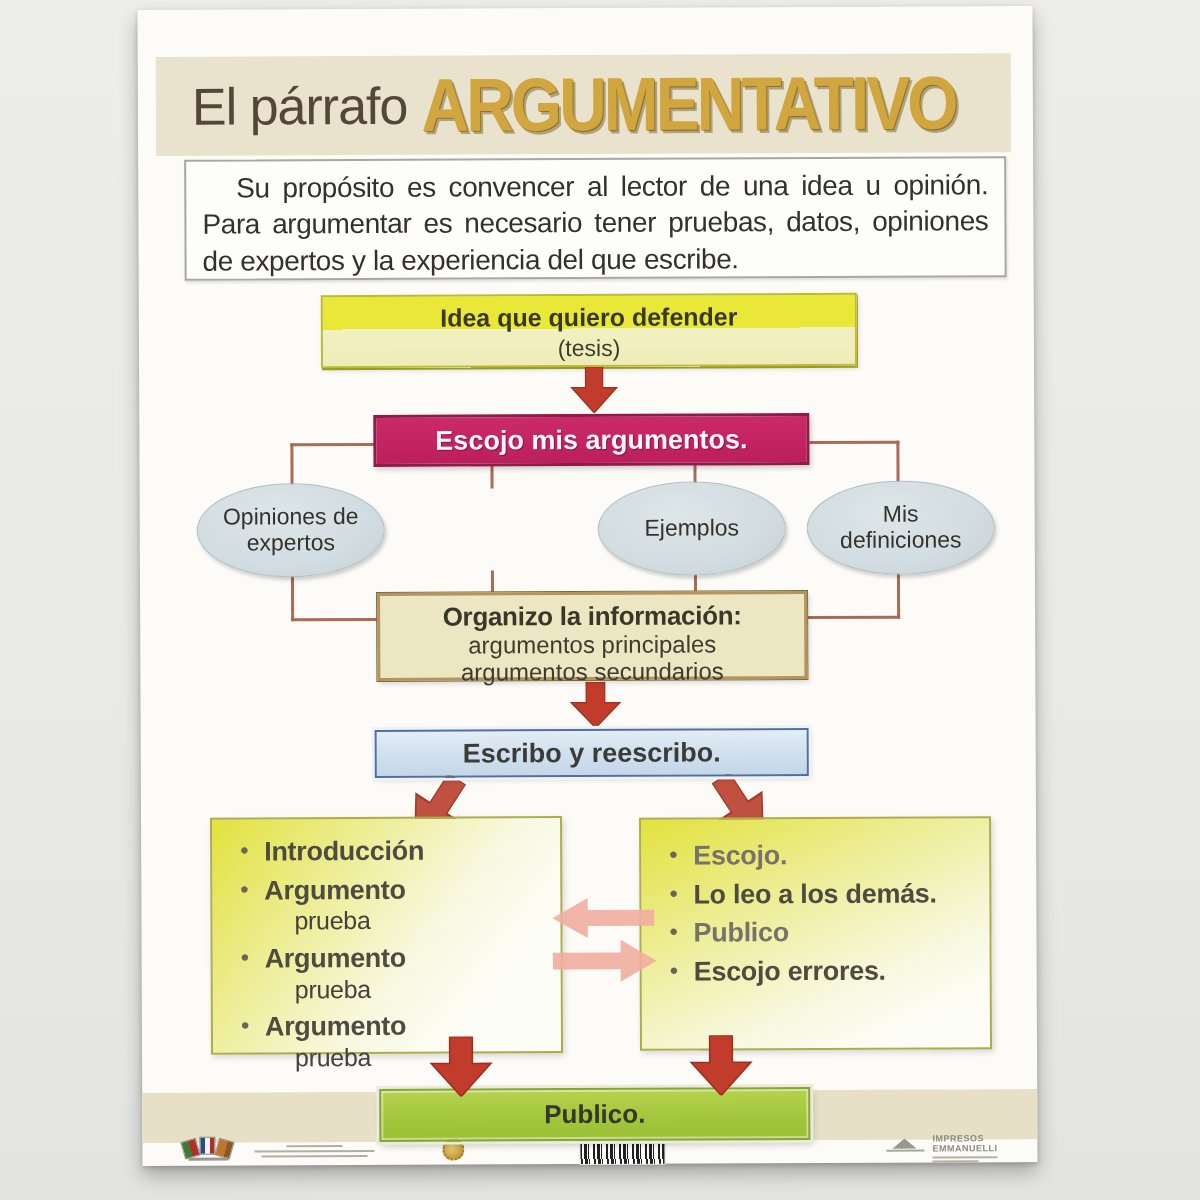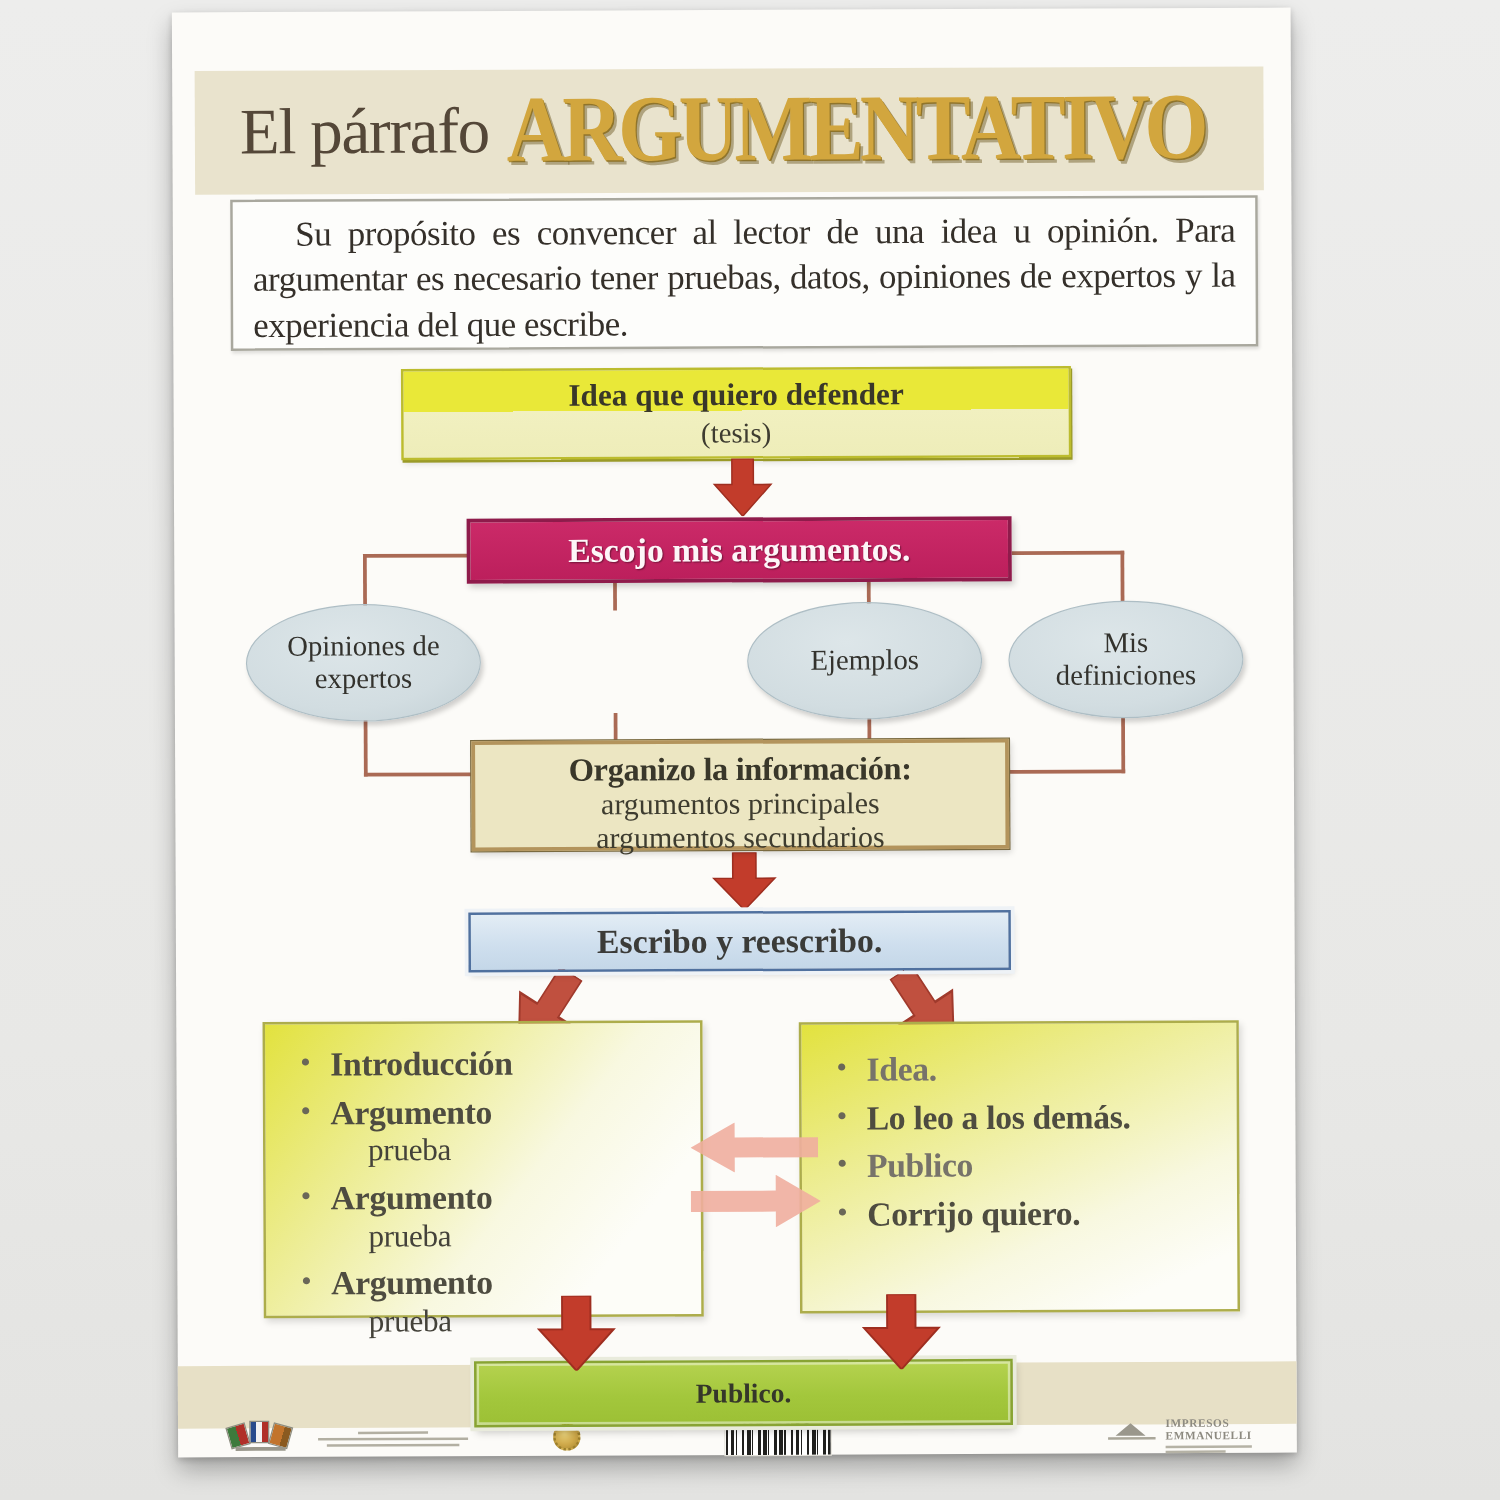--- a/index.html
+++ b/index.html
@@ -3,21 +3,21 @@
 <meta charset="utf-8">
 <style>
   html,body{margin:0;padding:0;}
   body{
     width:1200px;height:1200px;
     background:linear-gradient(180deg,#ededec 0%,#e8e8e6 70%,#e3e3e1 100%);
     font-family:"Liberation Sans","DejaVu Sans",sans-serif;
     overflow:hidden;
   }
   .abs{position:absolute;}
-  #stage{position:relative;width:1200px;height:1200px;font-family:Liberation Serif, serif;}
+  #stage{position:relative;width:1200px;height:1200px;}
 
   
   .poster{
     left:140px;top:8px;width:895px;height:1156px;
     background:#fcfbf8;
     box-shadow:0 10px 20px rgba(0,0,0,.28), 0 2px 5px rgba(0,0,0,.18);
     transform:rotate(-0.25deg);
   }
 
   
@@ -123,21 +123,21 @@
 
   
   .cream-band{left:0;top:1083px;width:895px;height:50px;background:#e7e0c6;}
   .publico-box{
     left:237px;top:1080px;width:431px;height:53px;
     background:linear-gradient(180deg,#b5d24f 0%,#a3c73c 55%,#9cc035 100%);
     border:2px solid #88a433;
     box-shadow:0 0 0 3px #e9ebdc,2px 4px 7px rgba(0,0,0,.22),inset 0 0 0 2px rgba(255,255,255,.45);
     box-sizing:border-box;display:flex;align-items:center;justify-content:center;z-index:4;
   }
-  .publico-label{font-size:22px;font-weight:700;color:#35372a;}
+  .publico-label{font-size:26px;font-weight:700;color:#35372a;}
 
   
   .blockarrow{display:block;width:100%;height:100%;}
   .arrow{z-index:2;}
 
   
   .emblem{left:38px;top:1126px;width:56px;height:28px;}
   .emblem .card{position:absolute;top:4px;width:16px;height:18px;border:1px solid #8d8d80;box-sizing:border-box;}
   .emblem .c1{left:2px;transform:rotate(-16deg);background:linear-gradient(90deg,#3d7a3c 50%,#b03028 50%);}
   .emblem .c2{left:19px;top:1px;background:linear-gradient(90deg,#274a8c 33%,#f2f2f2 33% 66%,#b03028 66%);}
@@ -263,30 +263,30 @@
         <span class="sub">prueba</span>
       </div>
       <div class="li">
         <span>Argumento</span>
         <span class="sub">prueba</span>
       </div>
     </div>
 
     <div class="abs list-box right">
       <div class="li faded">
-        <span>Idea.</span>
+        <span>Escojo.</span>
       </div>
       <div class="li">
         <span>Lo leo a los demás.</span>
       </div>
       <div class="li faded">
         <span>Publico</span>
       </div>
       <div class="li">
-        <span>Corrijo quiero.</span>
+        <span>Escojo errores.</span>
       </div>
     </div>
 
     <div class="abs arrow" style="left:411px;top:890px;width:102px;height:40px;">
       <svg class="blockarrow" viewBox="0 0 104 40" preserveAspectRatio="none">
           <path d="M104 12 H36 V0 L0 20 36 40 V28 H104 Z" fill="#efae9f" opacity="0.9"></path>
         </svg>
     </div>
     <div class="abs arrow" style="left:411px;top:932px;width:104px;height:42px;">
       <svg class="blockarrow" viewBox="0 0 104 40" preserveAspectRatio="none">

